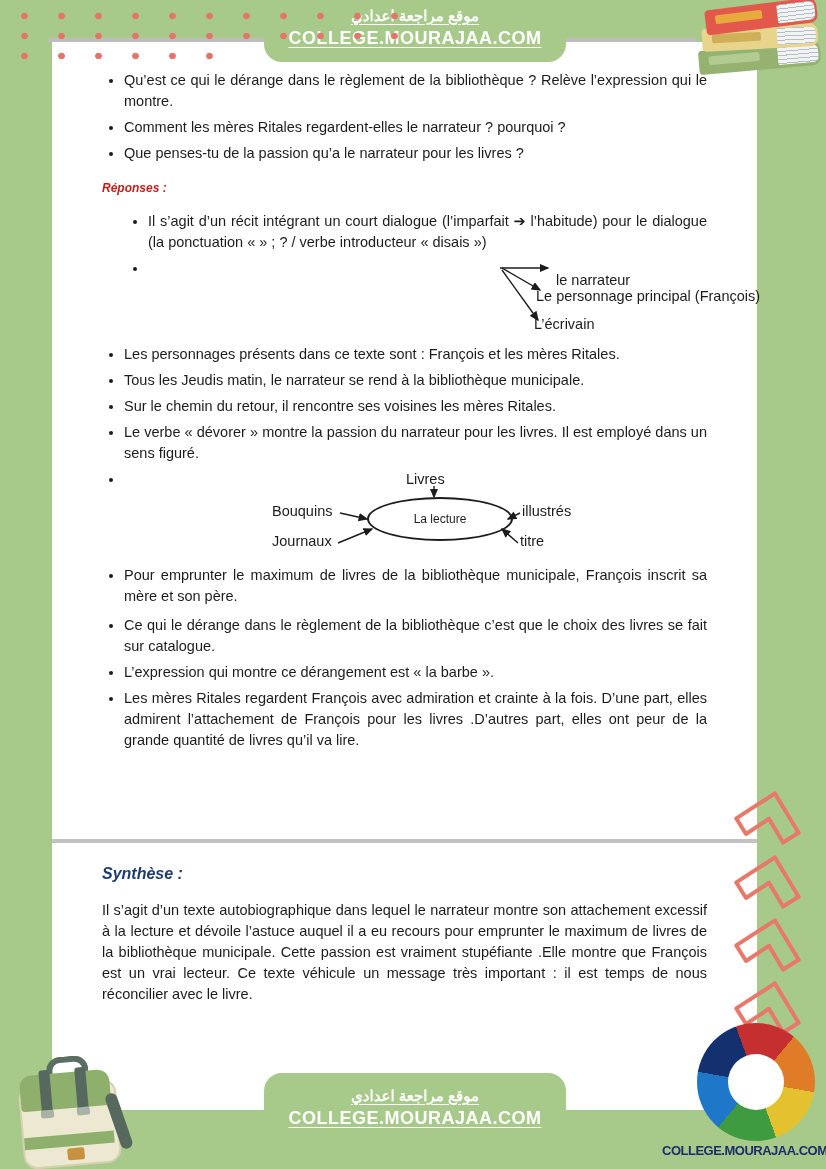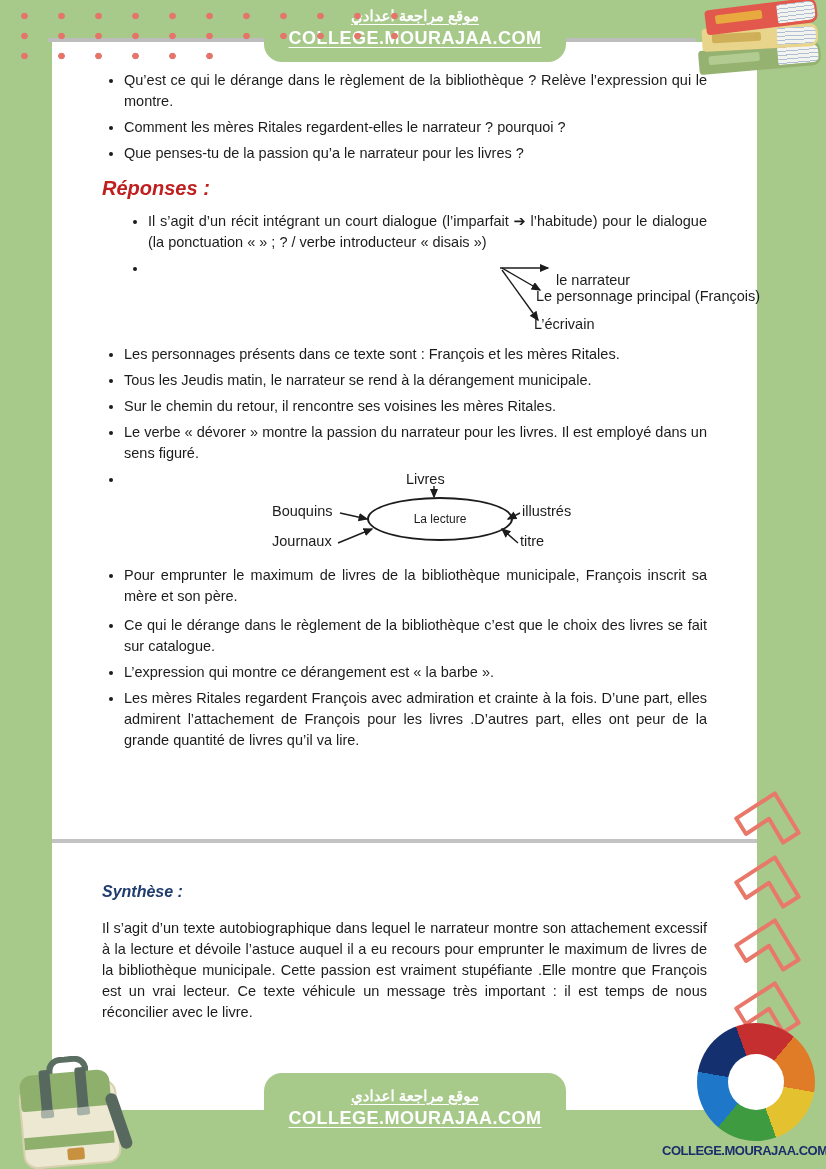--- a/index.html
+++ b/index.html
@@ -26,21 +26,21 @@
   .tab-footer{left:264px;top:1073px;width:302px;height:96px;border-radius:18px 18px 0 0;}
   .site-ar{font-size:15px;font-weight:bold;text-decoration:underline;text-underline-offset:3px;margin-top:7px;direction:rtl;}
   .site-url{font-size:18px;font-weight:bold;text-decoration:underline;text-underline-offset:3px;letter-spacing:.5px;margin-top:3px;}
   .footer-band{position:absolute;left:0;top:1110px;width:826px;height:59px;background:#a7c989;z-index:4;}
 
   
   .content{position:relative;padding:28px 50px 0 50px;font-size:14.5px;line-height:21px;color:#1c1c1c;}
   ul.blt{list-style:disc;margin:0 0 8px 0;padding-left:22px;}
   ul.blt li{margin-bottom:5px;text-align:justify;}
   ul.sub{padding-left:46px;}
-  .h-rep{color:#c01f1f;font-style:italic;font-weight:bold;font-size:20px;margin:14px 0 12px 0;}
+  .h-rep{color:#c01f1f;font-style:italic;font-weight:bold;font-size:12px;margin:14px 0 12px 0;}
   .h-syn{color:#1f3c6e;font-style:italic;font-weight:bold;font-size:16px;margin:0 0 16px 0;}
 
   
   .je-box{position:relative;height:78px;margin-bottom:4px;}
   .je-box .br{position:absolute;white-space:nowrap;}
   .arrows{position:absolute;left:0;top:0;width:100%;height:100%;}
 
   
   .lec{position:relative;height:88px;margin:2px 0 6px 0;}
   .lec .lbl{position:absolute;white-space:nowrap;}
@@ -117,21 +117,21 @@
               <line x1="352" y1="10" x2="400" y2="10" stroke="#1c1c1c" stroke-width="1.4" marker-end="url(#ah)"></line>
               <line x1="354" y1="10" x2="392" y2="32" stroke="#1c1c1c" stroke-width="1.4" marker-end="url(#ah)"></line>
               <line x1="354" y1="12" x2="390" y2="62" stroke="#1c1c1c" stroke-width="1.4" marker-end="url(#ah)"></line>
             </svg>
           </div>
         </li>
       </ul>
 
       <ul class="blt">
         <li>Les personnages présents dans ce texte sont : François et les mères Ritales.</li>
-        <li>Tous les Jeudis matin, le narrateur se rend à la dérangement municipale.</li>
+        <li>Tous les Jeudis matin, le narrateur se rend à la bibliothèque municipale.</li>
         <li>Sur le chemin du retour, il rencontre ses voisines les mères Ritales.</li>
         <li>Le verbe « dévorer » montre la passion du narrateur pour les livres. Il est employé dans un sens figuré.</li>
         <li>
           <div class="lec">
             <span class="lbl" style="left:282px;top:0;">Livres</span>
             <span class="lbl" style="left:148px;top:32px;">Bouquins</span>
             <span class="lbl" style="left:148px;top:62px;">Journaux</span>
             <span class="lbl" style="left:398px;top:32px;">illustrés</span>
             <span class="lbl" style="left:396px;top:62px;">titre</span>
             <div class="ellipse">
@@ -158,21 +158,21 @@
         <li>L’expression qui montre ce dérangement est « la barbe ».</li>
         <li>Les mères Ritales regardent François avec admiration et crainte à la fois. D’une part, elles admirent l’attachement de François pour les livres .D’autres part, elles ont peur de la grande quantité de livres qu’il va lire.</li>
       </ul>
 
     </div>
   </div>
 
   <div class="page-divider"></div>
 
   <div class="page page2">
-    <div class="content" style="padding-top:38px;">
+    <div class="content" style="padding-top:20px;">
       <div class="h-syn">Synthèse :</div>
       <p class="syn-text">Il s’agit d’un texte autobiographique dans lequel le narrateur montre son attachement excessif à la lecture et dévoile l’astuce auquel il a eu recours pour emprunter le maximum de livres de la bibliothèque municipale. Cette passion est  vraiment stupéfiante .Elle montre que François   est un  vrai lecteur. Ce texte véhicule un message très important : il est temps de nous réconcilier avec le livre.</p>
     </div>
   </div>
 
   <div class="tab tab-header">
     <div class="site-ar">موقع مراجعة اعدادي</div>
     <div class="site-url">COLLEGE.MOURAJAA.COM</div>
   </div>
 

